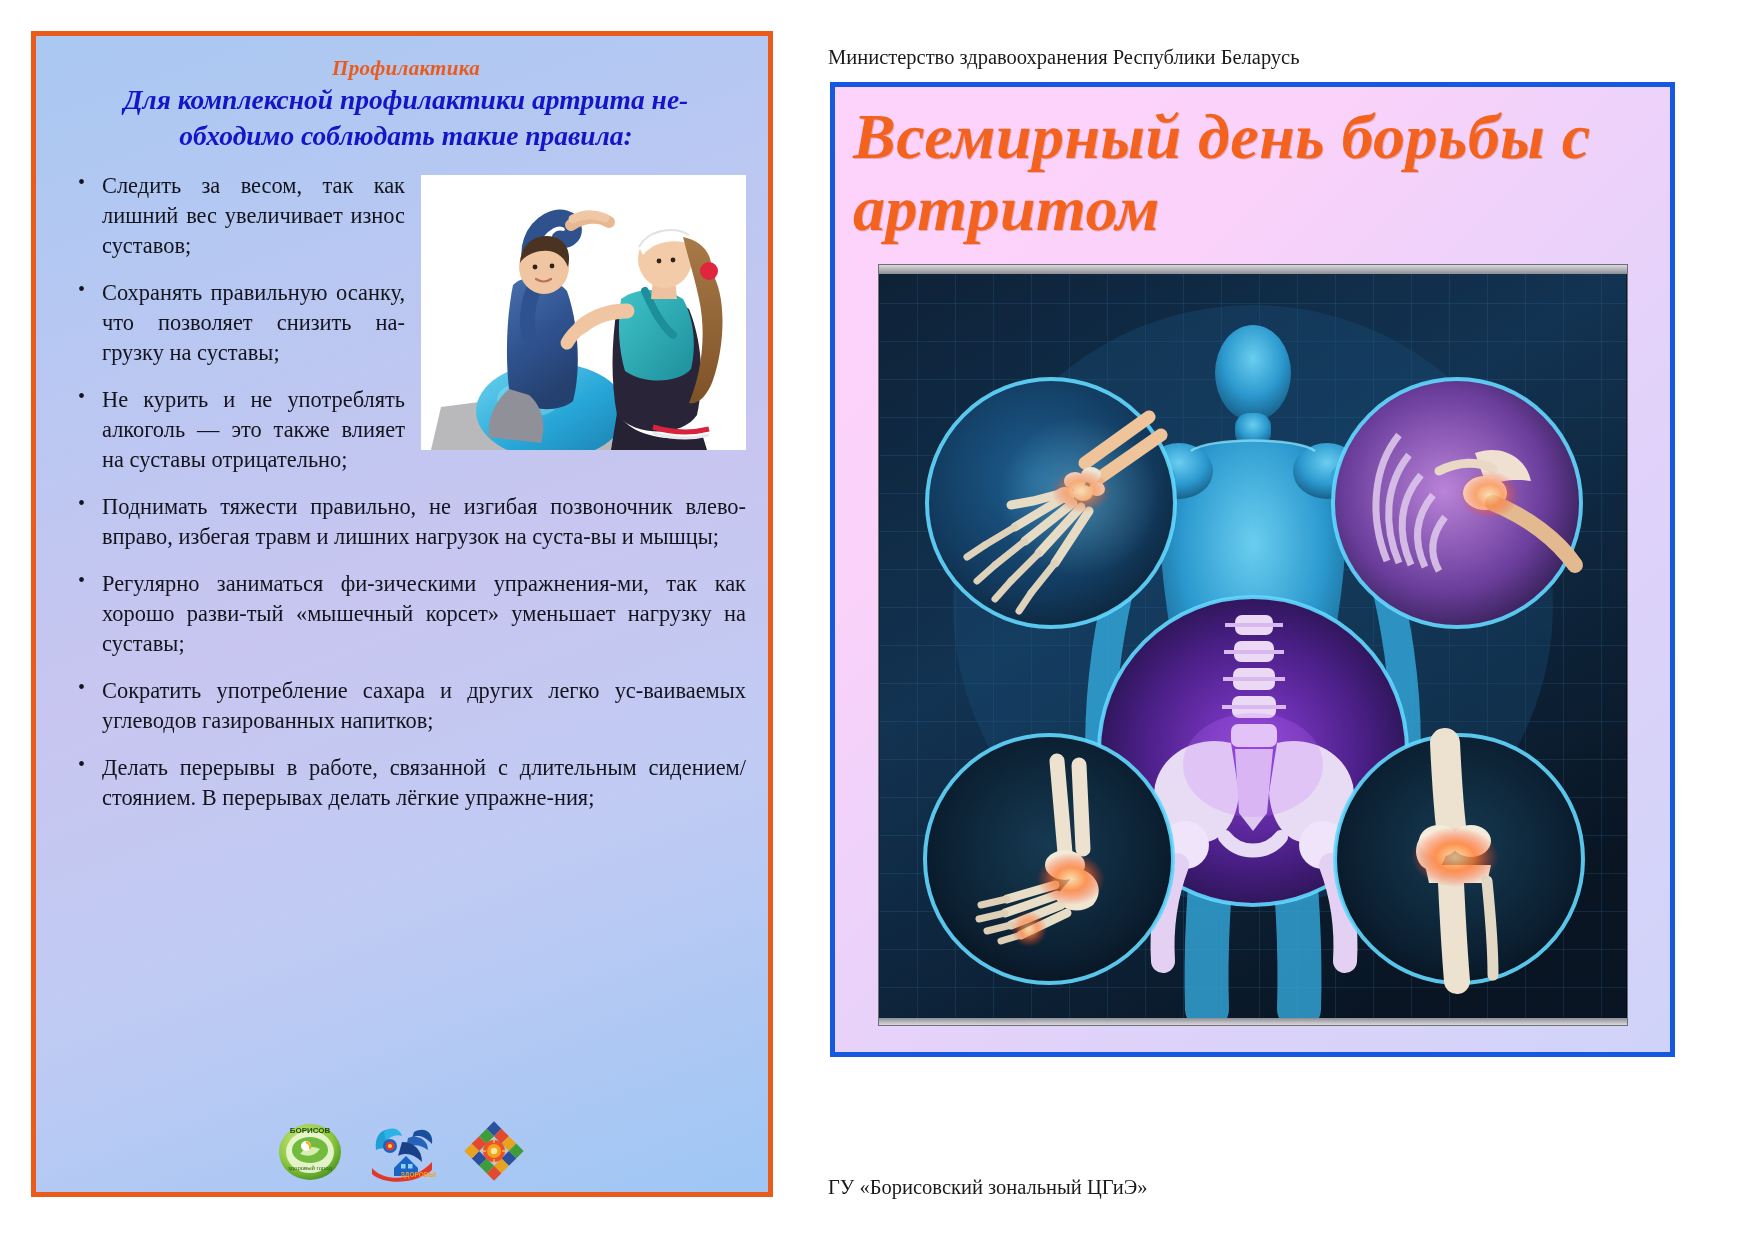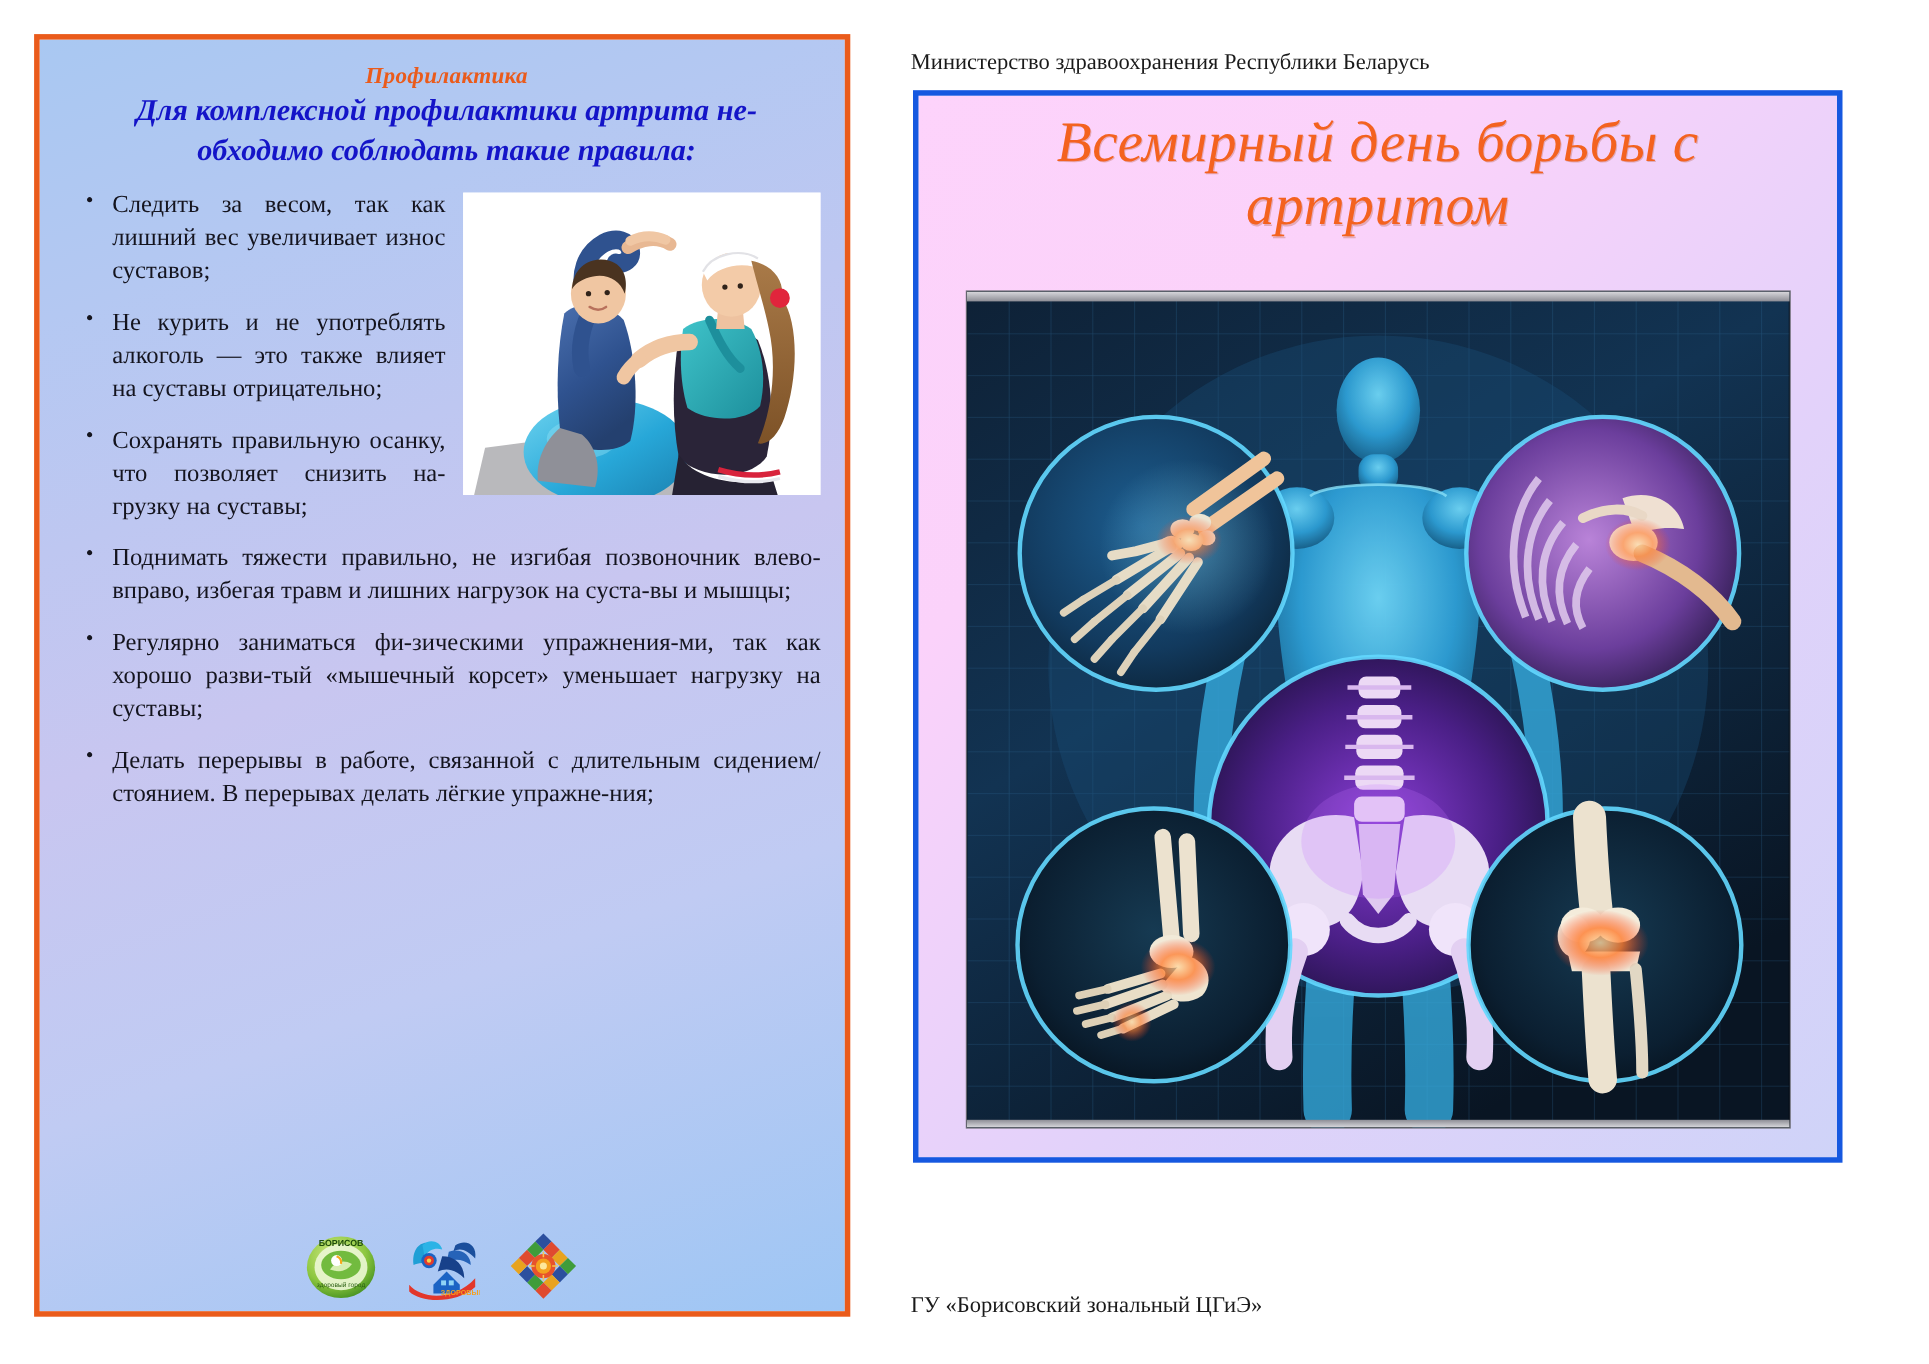--- a/index.html
+++ b/index.html
@@ -108,25 +108,25 @@
     position:absolute;
     left:2px; top:82px;
     width:845px; height:975px;
     border:5px solid #1658e0;
     box-sizing:border-box;
     background:linear-gradient(135deg,#fdd3fb 0%,#fbd2fa 28%,#e2d2fa 62%,#cfd3f8 100%);
     overflow:hidden;
   }
   #arthritis-title{
     margin:14px 18px 0 18px;
-    text-align:center;
+    text-align:left;
     color:#f4621f;
     font-style:italic;
-    font-weight:normal;
-    font-size:52px;
+    font-weight:bold;
+    font-size:64px;
     line-height:1.12;
     letter-spacing:.5px;
     text-shadow:1px 1px 0 rgba(160,50,0,.25);
   }
   
   #medical-image{
     position:absolute;
     left:44px; top:178px;
     width:748px;height:760px;
     background:#0b1420;
@@ -227,24 +227,25 @@
 
           <path d="M196 238 C208 258 240 268 282 262 L286 275 L190 275 Z" fill="#262233"></path>
           <path d="M232 252 C252 258 272 258 288 254" fill="none" stroke="#d8233c" stroke-width="5"></path>
           <path d="M232 258 C252 264 272 264 288 260" fill="none" stroke="#e8e8ee" stroke-width="3"></path>
         </svg>
       </div>
     </div>
 
     <ul id="tips-list">
       <li>Следить за весом, так как лишний вес увеличивает износ суставов;</li>
+      <li>Сохранять правильную осанку, что позволяет снизить на-грузку на суставы;</li>
       <li>Не курить и не употреблять алкоголь — это также влияет на суставы отрицательно;</li>
-      <li>Сохранять правильную осанку, что позволяет снизить на-грузку на суставы;</li>
       <li>Поднимать тяжести правильно, не изгибая позвоночник влево-вправо, избегая травм и лишних нагрузок на суста-вы и мышцы;</li>
       <li>Регулярно заниматься фи-зическими упражнения-ми, так как хорошо разви-тый «мышечный корсет» уменьшает нагрузку на суставы;</li>
+      <li>Сократить употребление сахара и других легко ус-ваиваемых углеводов газированных напитков;</li>
       <li>Делать перерывы в работе, связанной с длительным сидением/стоянием. В перерывах делать лёгкие упражне-ния;</li>
     </ul>
 
     <div id="left-logos">
 
       <div class="logo-box">
         <svg viewBox="0 0 68 62" width="68" height="62">
           <defs>
             <radialGradient id="grnR" cx="40%" cy="32%" r="75%">
               <stop offset="0%" stop-color="#d3ec86"></stop>

